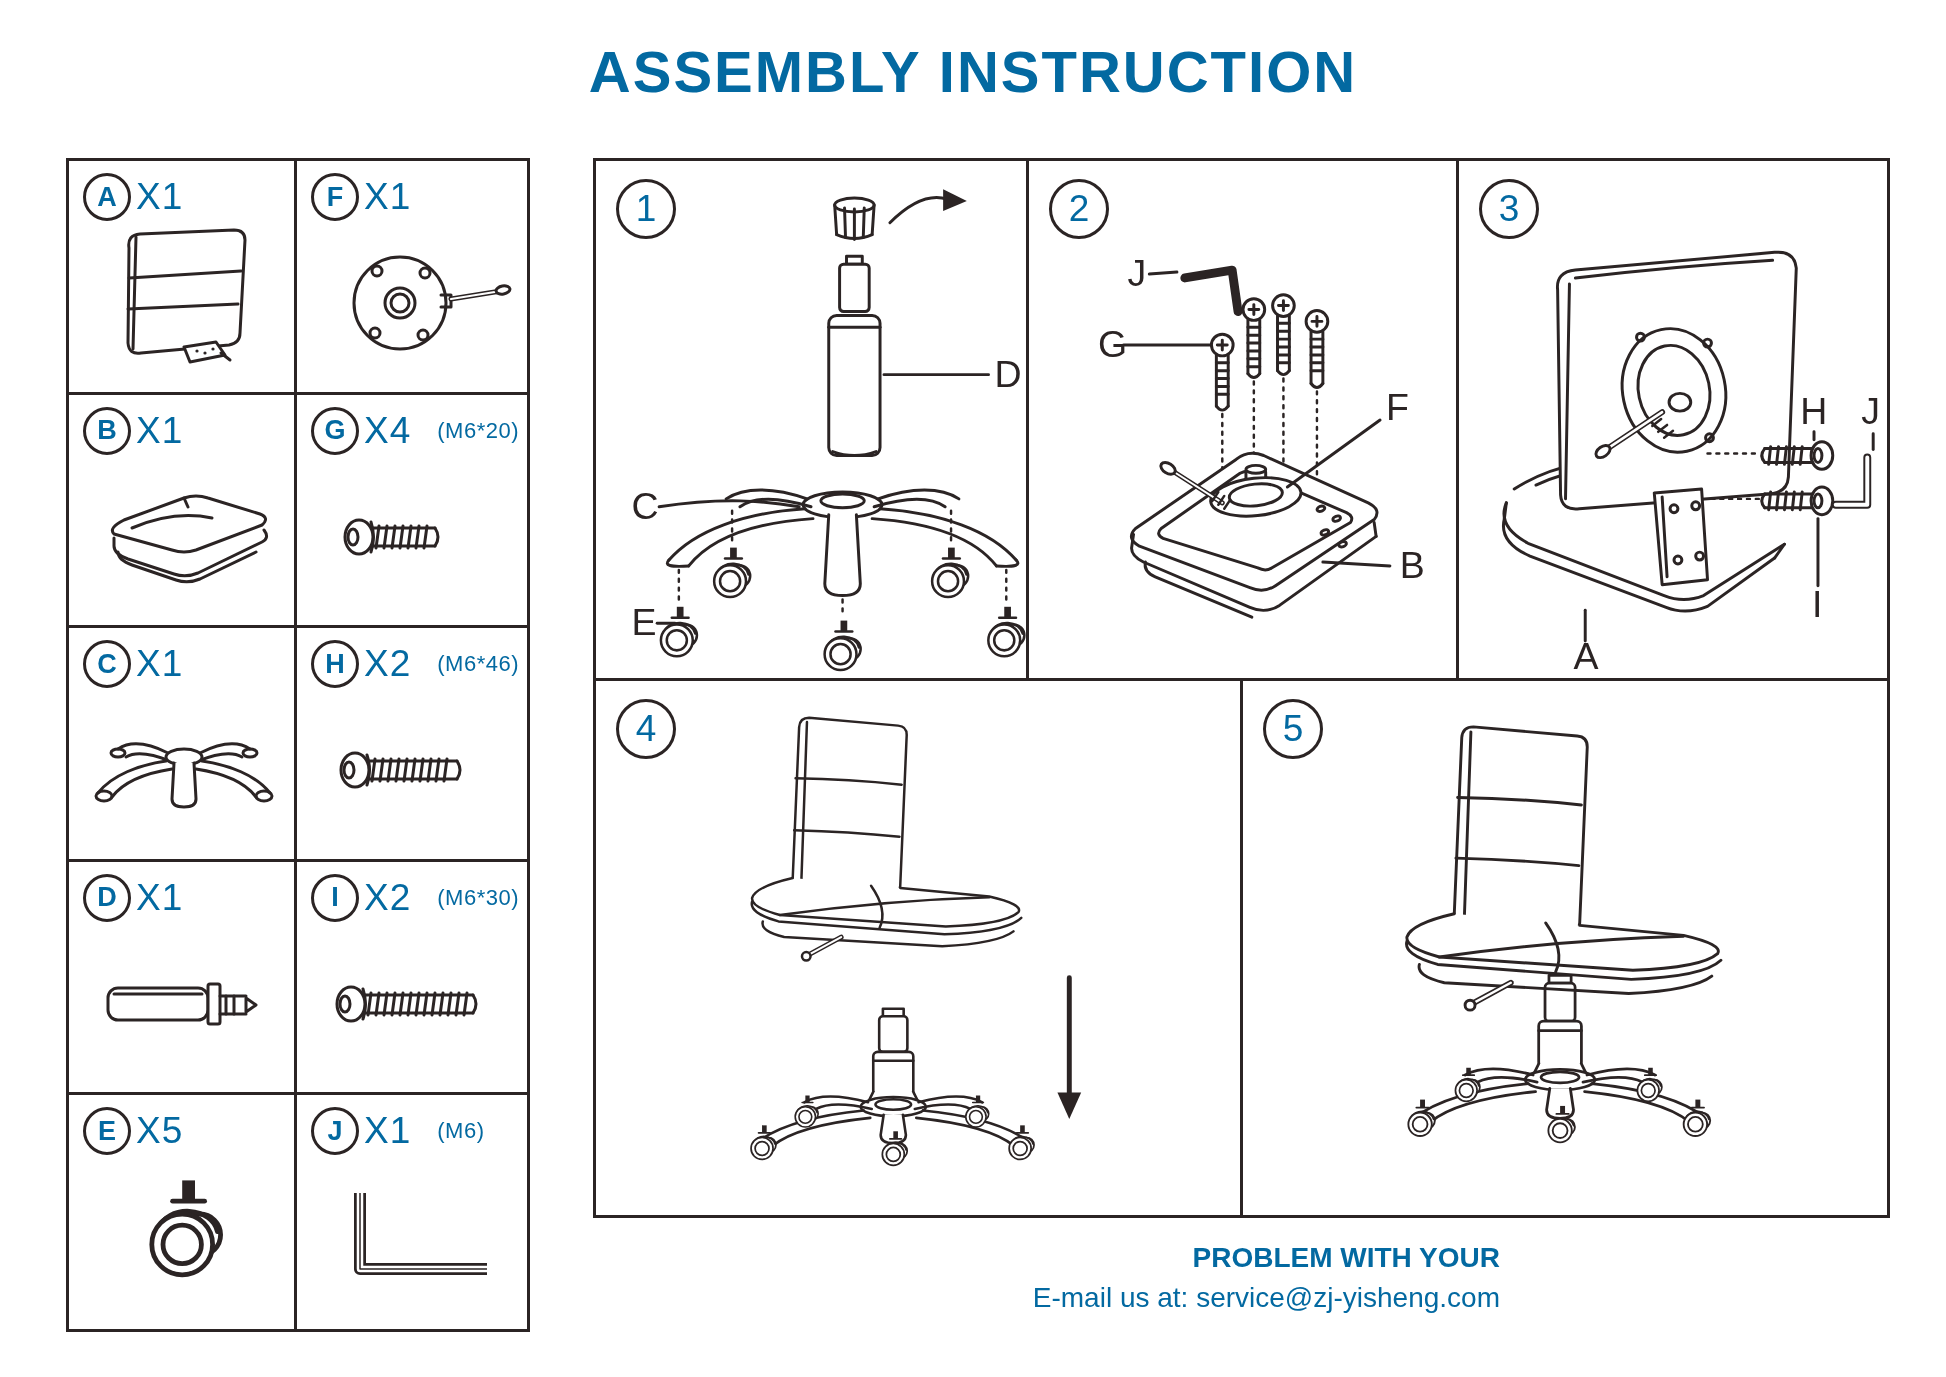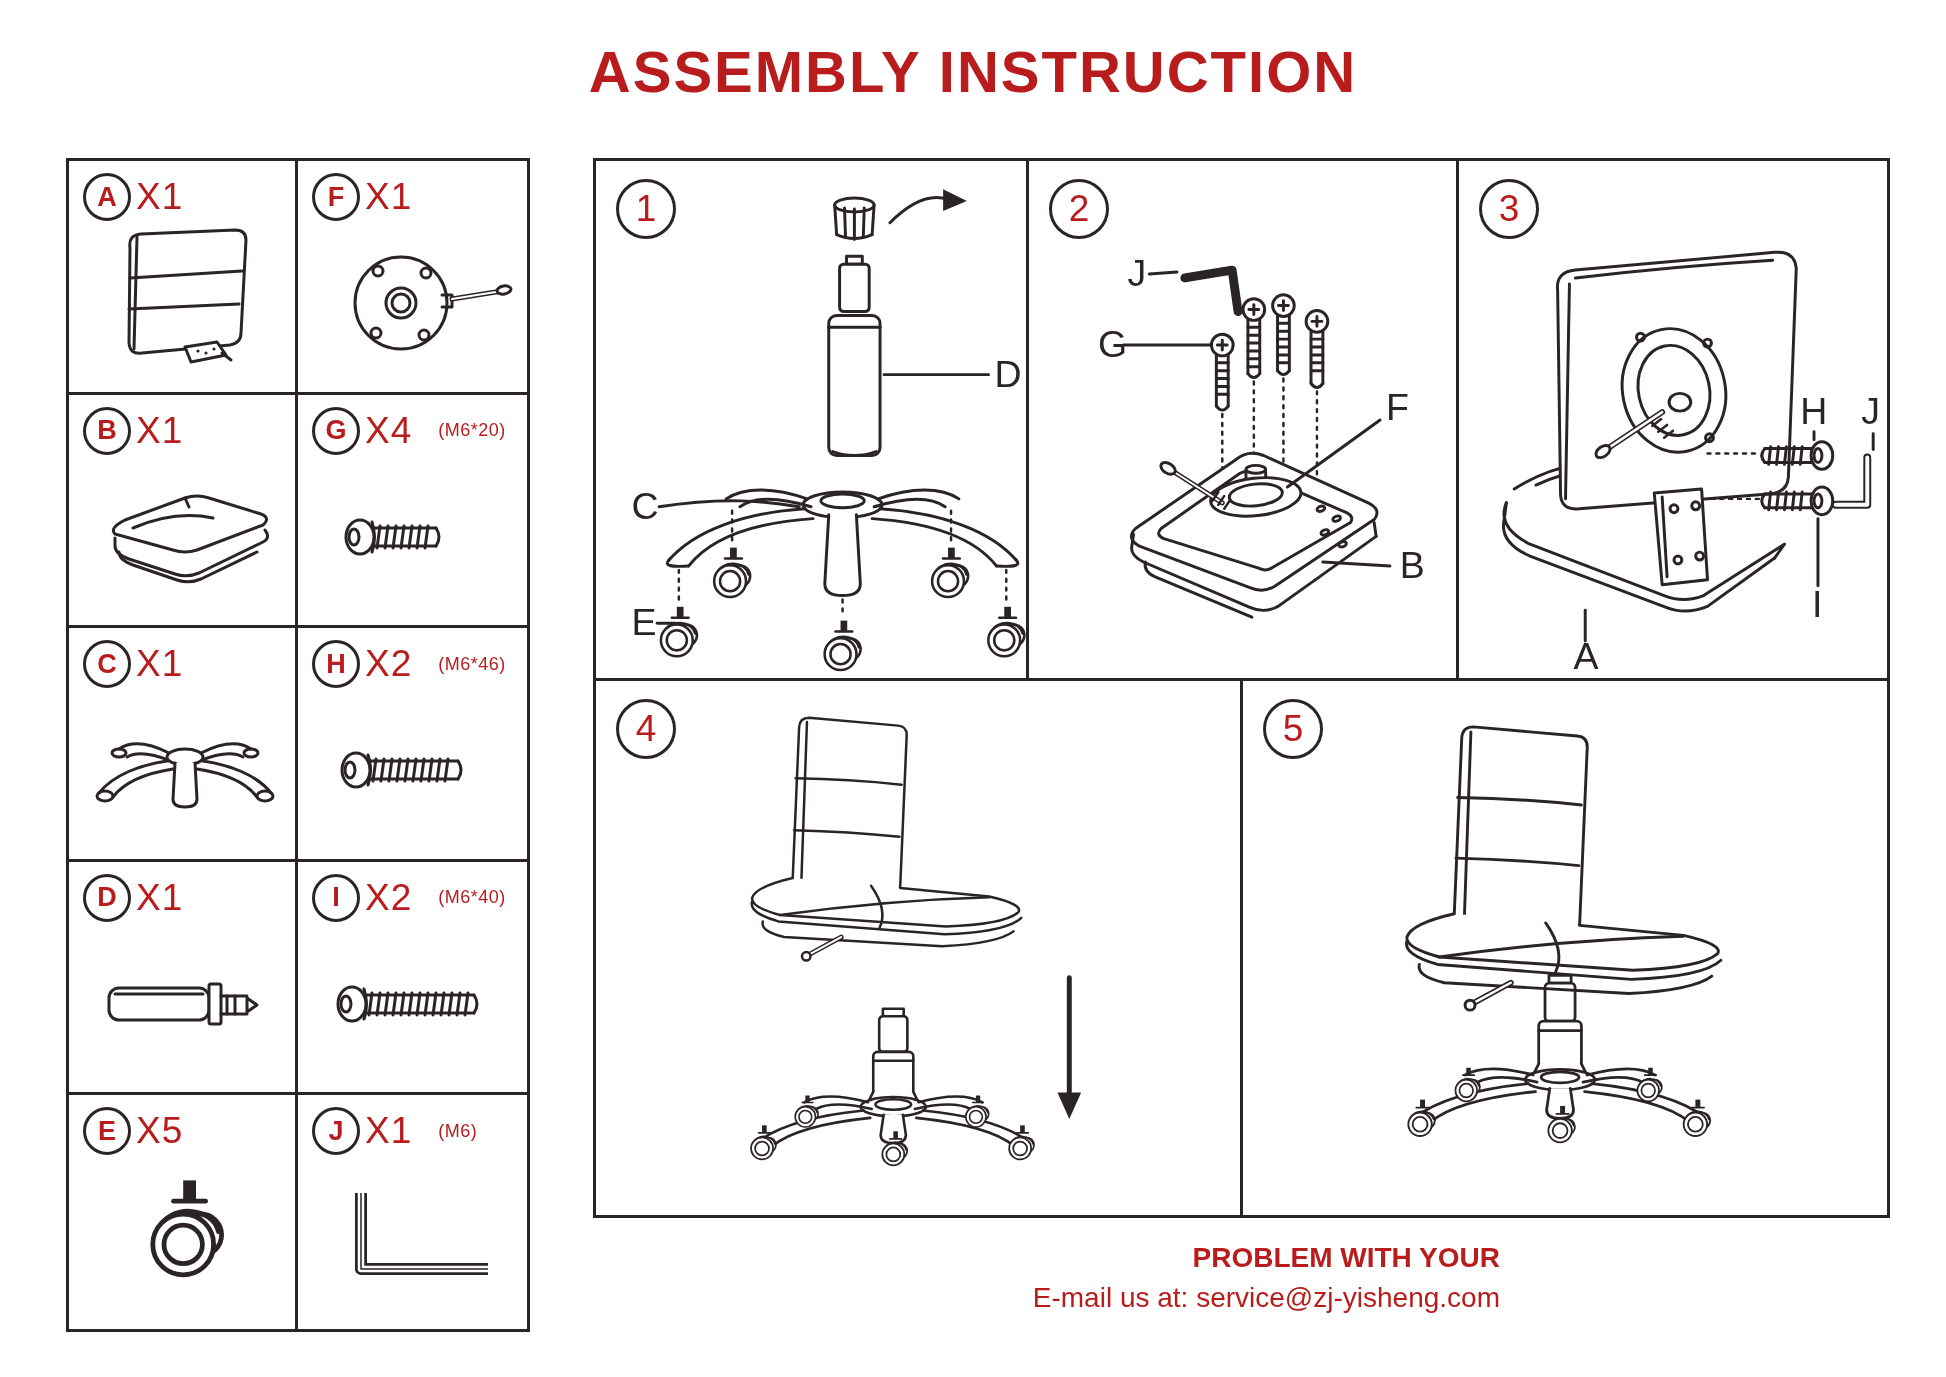--- a/index.html
+++ b/index.html
@@ -1,33 +1,33 @@
 <!DOCTYPE html>
 <html><head>
 <meta charset="utf-8">
 <style>
   html,body{margin:0;padding:0;background:#fff;}
   .page{position:relative;width:1946px;height:1377px;background:#ffffff;
-        font-family:"Liberation Sans",sans-serif;color:#b91c1c;overflow:hidden;}
+        font-family:"Liberation Sans",sans-serif;color:#0369a1;overflow:hidden;}
   .title{position:absolute;top:38px;left:0;width:100%;text-align:center;
          font-size:58px;font-weight:bold;letter-spacing:2px;}
   
   .ptable{position:absolute;left:66px;top:158px;width:464px;height:1174px;
           border:3px solid #2b2424;display:grid;grid-template-columns:1fr 1fr;
           grid-template-rows:repeat(5,1fr);box-sizing:border-box;background:#fff;}
   .pcell{border-right:3px solid #2b2424;border-bottom:3px solid #2b2424;
          box-sizing:border-box;padding:12px 8px 6px 14px;display:flex;flex-direction:column;}
   .pcell:nth-child(2n){border-right:none;}
   .pcell:nth-child(n+9){border-bottom:none;}
   .plabel{display:flex;align-items:center;gap:5px;}
   .badge{width:42px;height:42px;border:3px solid #2b2424;border-radius:50%;
          display:flex;align-items:center;justify-content:center;
          font-size:27px;font-weight:bold;flex:0 0 auto;}
   .pcount{font-size:37px;letter-spacing:1px;}
-  .psize{font-size:18px;letter-spacing:0.5px;margin-left:21px;}
+  .psize{font-size:22px;letter-spacing:0.5px;margin-left:21px;}
   .part-art{flex:1;display:flex;align-items:center;justify-content:center;}
   
   .step{position:absolute;border:3px solid #2b2424;box-sizing:border-box;background:#fff;}
   #step1{left:593px;top:158px;width:436px;height:523px;}
   #step2{left:1026px;top:158px;width:433px;height:523px;}
   #step3{left:1456px;top:158px;width:434px;height:523px;}
   #step4{left:593px;top:678px;width:650px;height:540px;}
   #step5{left:1240px;top:678px;width:650px;height:540px;}
   .stepnum{position:absolute;left:20px;top:18px;width:54px;height:54px;
            border:3px solid #2b2424;border-radius:50%;display:flex;z-index:2;
@@ -261,21 +261,21 @@
             <path d="M162,54 L172,61 L162,68 Z" fill="#fff"></path>
           </g>
         </svg>
       </div>
     </div>
 
     <div class="pcell">
       <div class="plabel">
         <span class="badge">I</span>
         <span class="pcount">X2</span>
-        <span class="psize">(M6*40)</span>
+        <span class="psize">(M6*30)</span>
       </div>
       <div class="part-art">
         <svg width="200" height="70" viewBox="0 0 200 70">
           <g stroke="#2b2424" stroke-width="3" fill="none" stroke-linecap="round" stroke-linejoin="round">
             <ellipse cx="36" cy="35" rx="14" ry="17" fill="#fff"></ellipse>
             <ellipse cx="30" cy="35" rx="5" ry="8"></ellipse>
             <path d="M48,20 Q53,35 48,50"></path>
             <path d="M50,26 H158 M50,44 H158"></path>
             <path d="M56,24 L53,46 M64,24 L61,46 M72,24 L69,46 M80,24 L77,46 M88,24 L85,46 M96,24 L93,46 M104,24 L101,46 M112,24 L109,46 M120,24 L117,46 M128,24 L125,46 M136,24 L133,46 M144,24 L141,46 M152,24 L149,46"></path>
             <path d="M158,26 Q164,35 158,44"></path>

